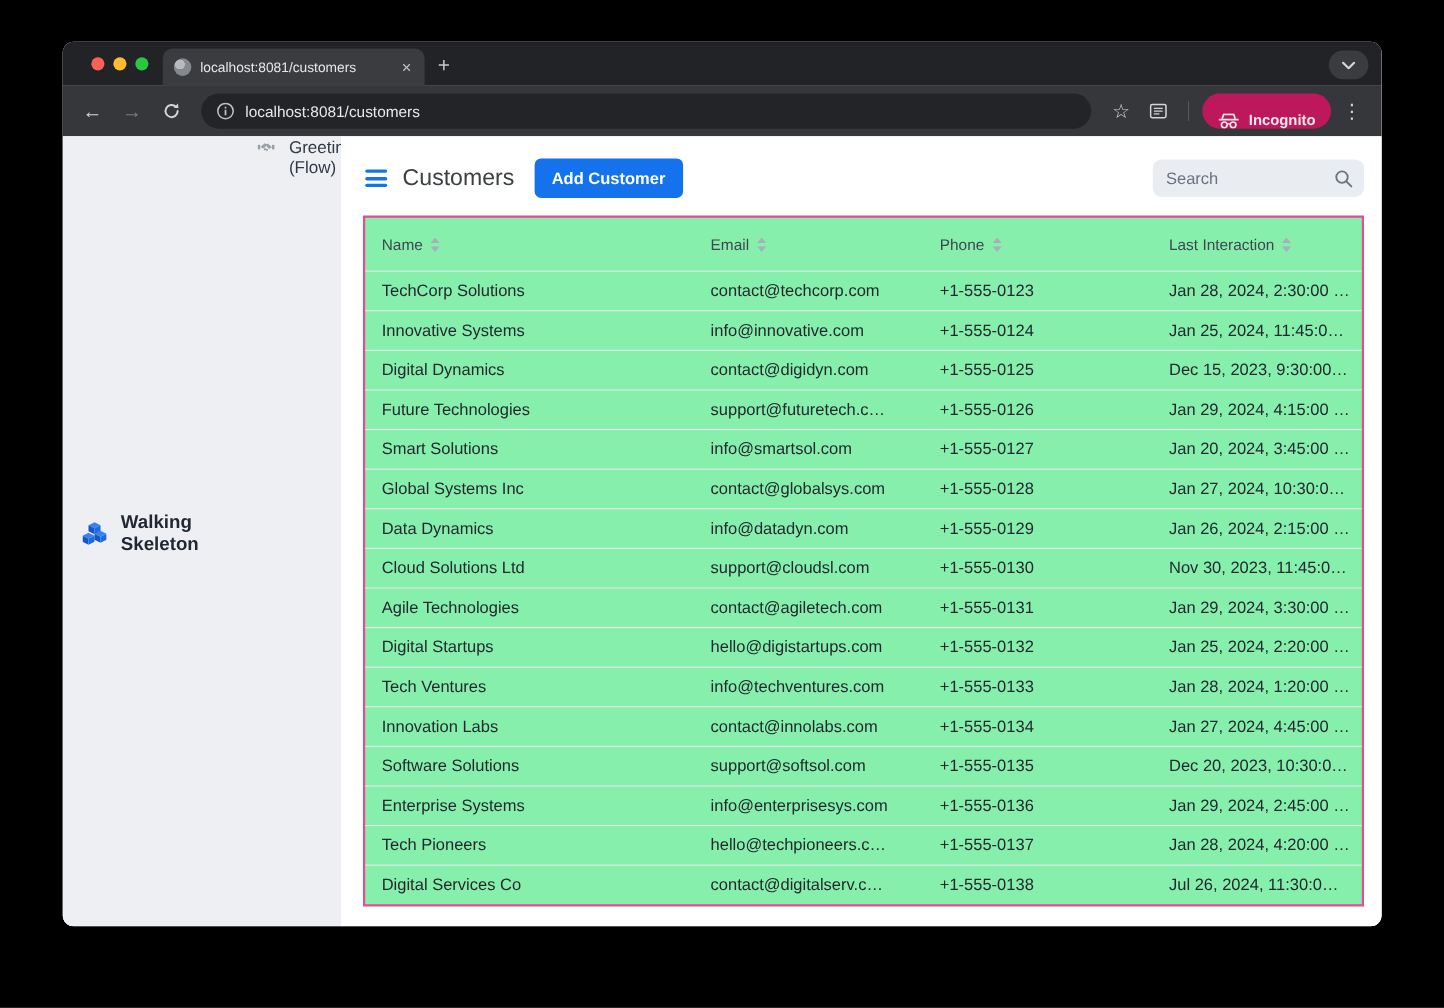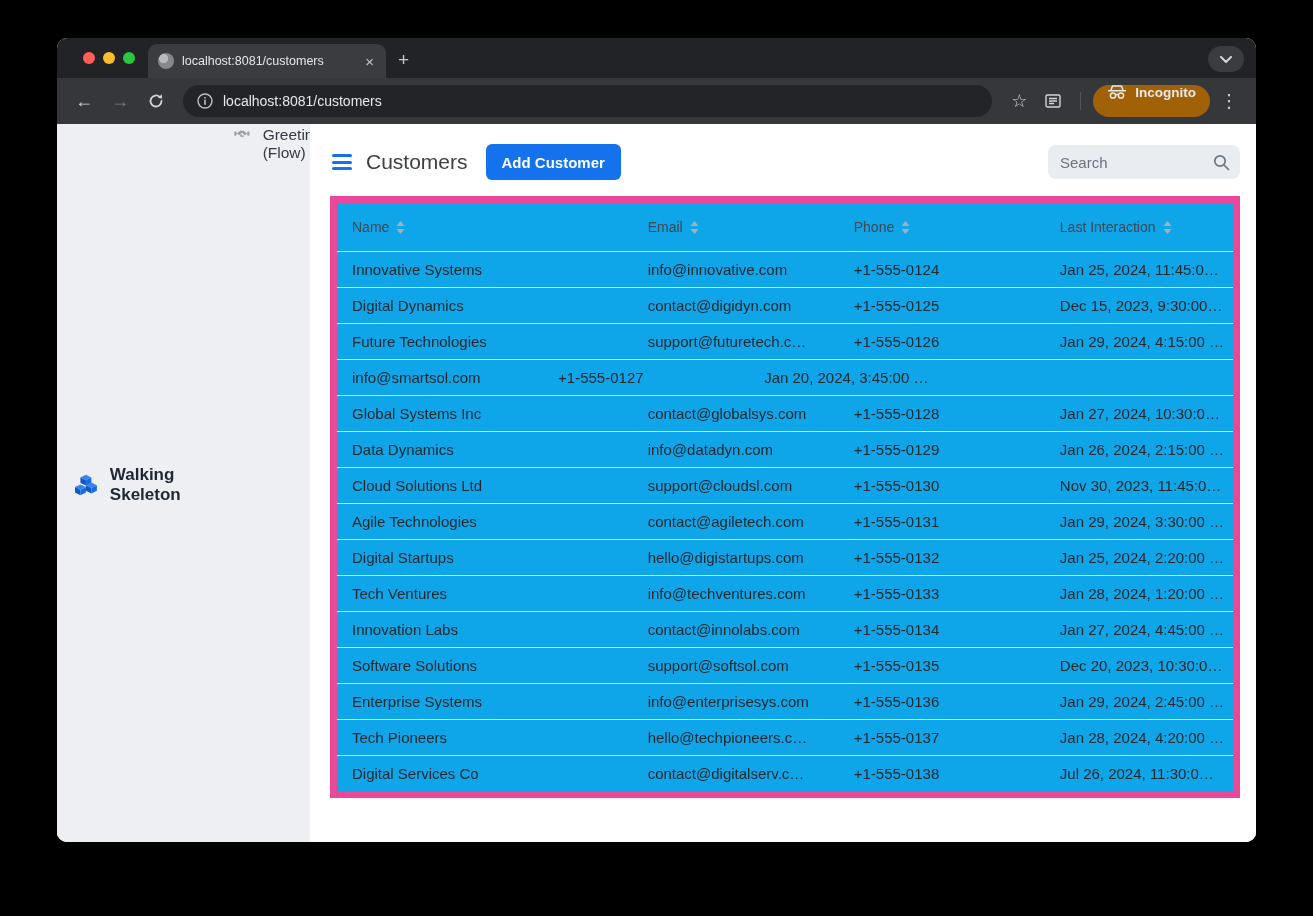--- a/index.html
+++ b/index.html
@@ -27,21 +27,21 @@
   
   .toolbar { height:46px; background:#36373b; display:flex; align-items:center; padding:0 12px; gap:6px; flex:none; }
   .nav-ic { width:30px; height:30px; display:flex; align-items:center; justify-content:center;
     color:#d3d5d8; font-size:18px; border-radius:50%; }
   .nav-ic.dim { color:#7b7d81; }
   .omnibox { flex:1; height:32px; background:#232428; border-radius:16px; margin:0 6px;
     display:flex; align-items:center; padding:0 14px; gap:10px; }
   .url-text { color:#e6e8ea; font-size:14px; }
   .right-ics { display:flex; align-items:center; gap:4px; }
   .vsep { width:1px; height:18px; background:#55565a; margin:0 8px; }
-  .incog { height:32px; border-radius:16px; background:#a16207; display:flex; align-items:flex-start;
+  .incog { height:32px; border-radius:16px; background:#be185d; display:flex; align-items:flex-end;
     gap:8px; padding:0 14px; color:#e6e8ea; font-size:13.5px; font-weight:700; }
 
   
   .content { flex:1; display:flex; background:#fff; min-height:0; }
 
   .sidebar { width:253px; background:#edeff3; display:flex; flex-direction:row; flex:none; }
   .brand { display:flex; align-items:center; gap:13px; padding:18px 18px 14px 18px; }
   .brand-name { font-size:17px; font-weight:700; color:#1f2733; }
   .nav-item { display:flex; align-items:flex-start; gap:13px; height:38px; margin:2px 13px; padding:0 8px;
     border-radius:8px; font-size:15.5px; color:#333a45; cursor:default; }
@@ -60,21 +60,21 @@
   .add-btn { background:#1372ec; color:#fff; border:none; border-radius:6px; height:36px;
     padding:0 16px; font-size:15px; font-weight:700; font-family:inherit; }
   .hdr-spacer { flex:1; }
   .search-box { width:192px; height:34px; background:#e9ecf0; border-radius:8px;
     display:flex; align-items:center; padding:0 10px 0 12px; }
   .search-box input { flex:1; border:none; background:transparent; outline:none; font-size:15px;
     color:#333; font-family:inherit; min-width:0; }
   .search-box input::placeholder { color:#6b7280; }
 
   
-  .table { margin:0 16px 0 20px; border:7px solid #ec4899; background:#0ea5e9; }
+  .table { margin:0 16px 0 20px; border:2px solid #ec4899; background:#86efac; }
   .thead { display:flex; height:48px; align-items:center; }
   .th { display:flex; align-items:center; gap:7px; font-size:14px; font-weight:500; color:#3f4750; padding-left:15px; }
   .trow { display:flex; height:36px; align-items:center; border-top:1px solid #e6e8ec; }
   .tcell { font-size:15px; color:#23292f; padding-left:15px; white-space:nowrap; overflow:hidden; }
   .c0{ width:33%; } .c1{ width:23%; } .c2{ width:23%; } .c3{ width:21%; }
 
   svg { display:block; }
 </style>
 </head>
 <body>
@@ -241,38 +241,45 @@
           <div class="th c3">
             <span>Last Interaction</span>
             <svg width="9" height="13" viewBox="0 0 9 13">
                 <polygon points="4.5,0 8.5,5 0.5,5" fill="#a8afba"></polygon>
                 <polygon points="4.5,13 0.5,8 8.5,8" fill="#a8afba"></polygon>
               </svg>
           </div>
         </div>
         <div id="table-body">
             <div class="trow">
+              <div class="tcell c0">TechCorp Solutions</div>
+              <div class="tcell c1">contact@techcorp.com</div>
+              <div class="tcell c2">+1-555-0123</div>
+              <div class="tcell c3">Jan 28, 2024, 2:30:00 …</div>
+            </div>
+            <div class="trow">
               <div class="tcell c0">Innovative Systems</div>
               <div class="tcell c1">info@innovative.com</div>
               <div class="tcell c2">+1-555-0124</div>
               <div class="tcell c3">Jan 25, 2024, 11:45:0…</div>
             </div>
             <div class="trow">
               <div class="tcell c0">Digital Dynamics</div>
               <div class="tcell c1">contact@digidyn.com</div>
               <div class="tcell c2">+1-555-0125</div>
               <div class="tcell c3">Dec 15, 2023, 9:30:00…</div>
             </div>
             <div class="trow">
               <div class="tcell c0">Future Technologies</div>
               <div class="tcell c1">support@futuretech.c…</div>
               <div class="tcell c2">+1-555-0126</div>
               <div class="tcell c3">Jan 29, 2024, 4:15:00 …</div>
             </div>
             <div class="trow">
+              <div class="tcell c0">Smart Solutions</div>
               <div class="tcell c1">info@smartsol.com</div>
               <div class="tcell c2">+1-555-0127</div>
               <div class="tcell c3">Jan 20, 2024, 3:45:00 …</div>
             </div>
             <div class="trow">
               <div class="tcell c0">Global Systems Inc</div>
               <div class="tcell c1">contact@globalsys.com</div>
               <div class="tcell c2">+1-555-0128</div>
               <div class="tcell c3">Jan 27, 2024, 10:30:0…</div>
             </div>

